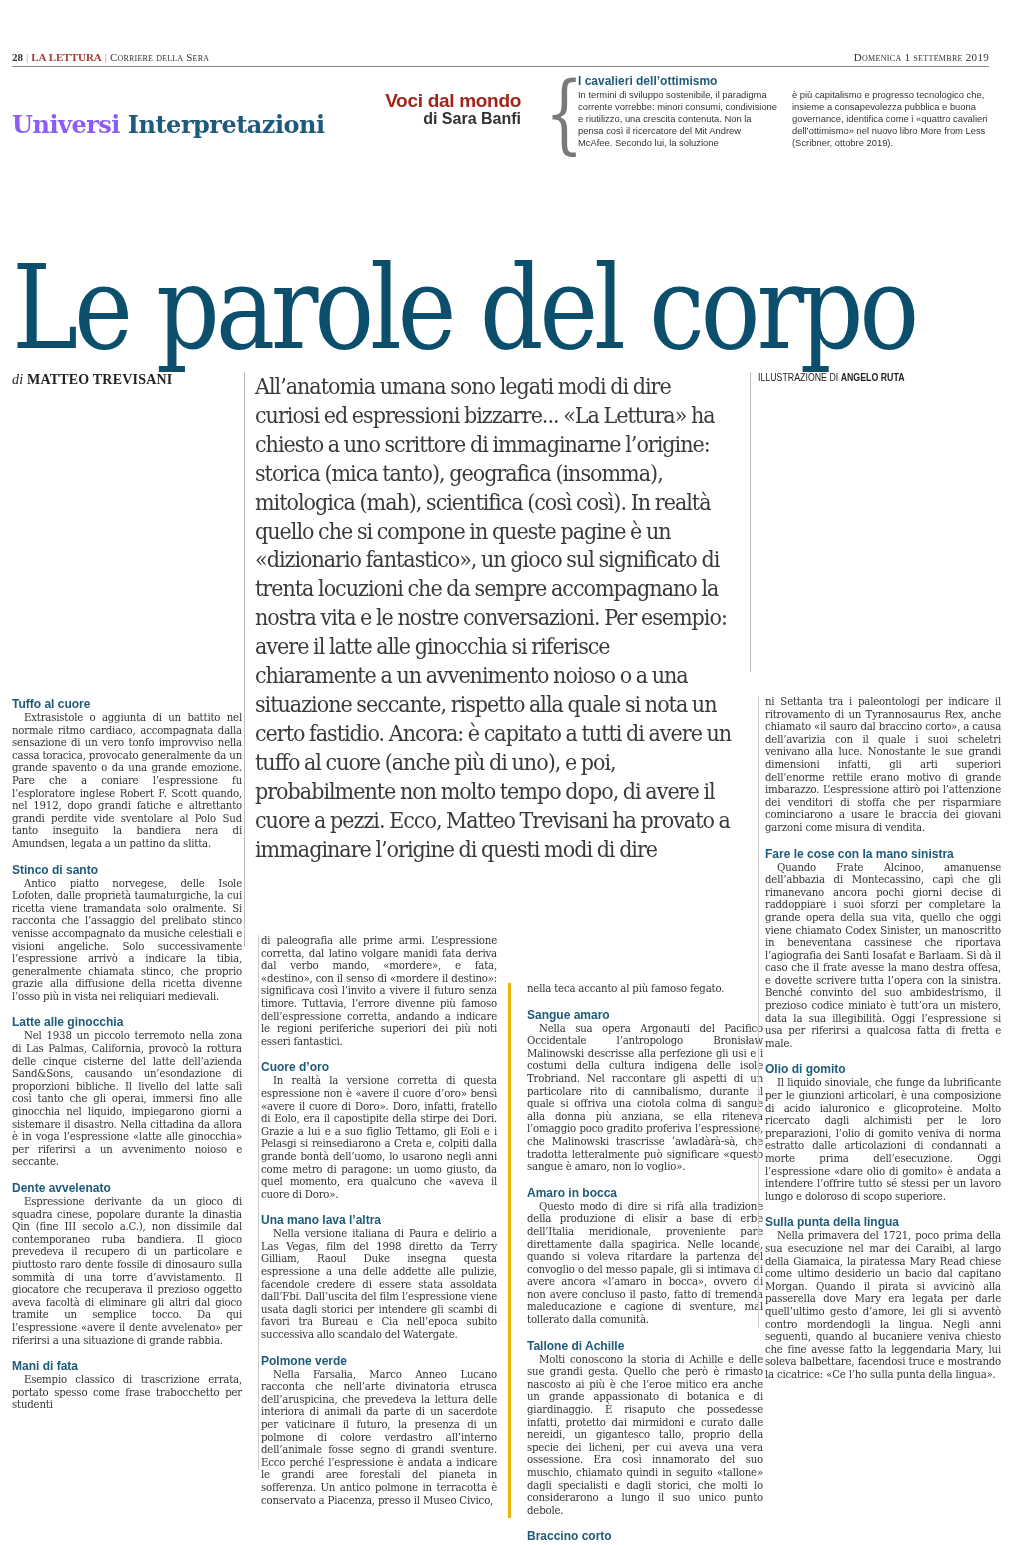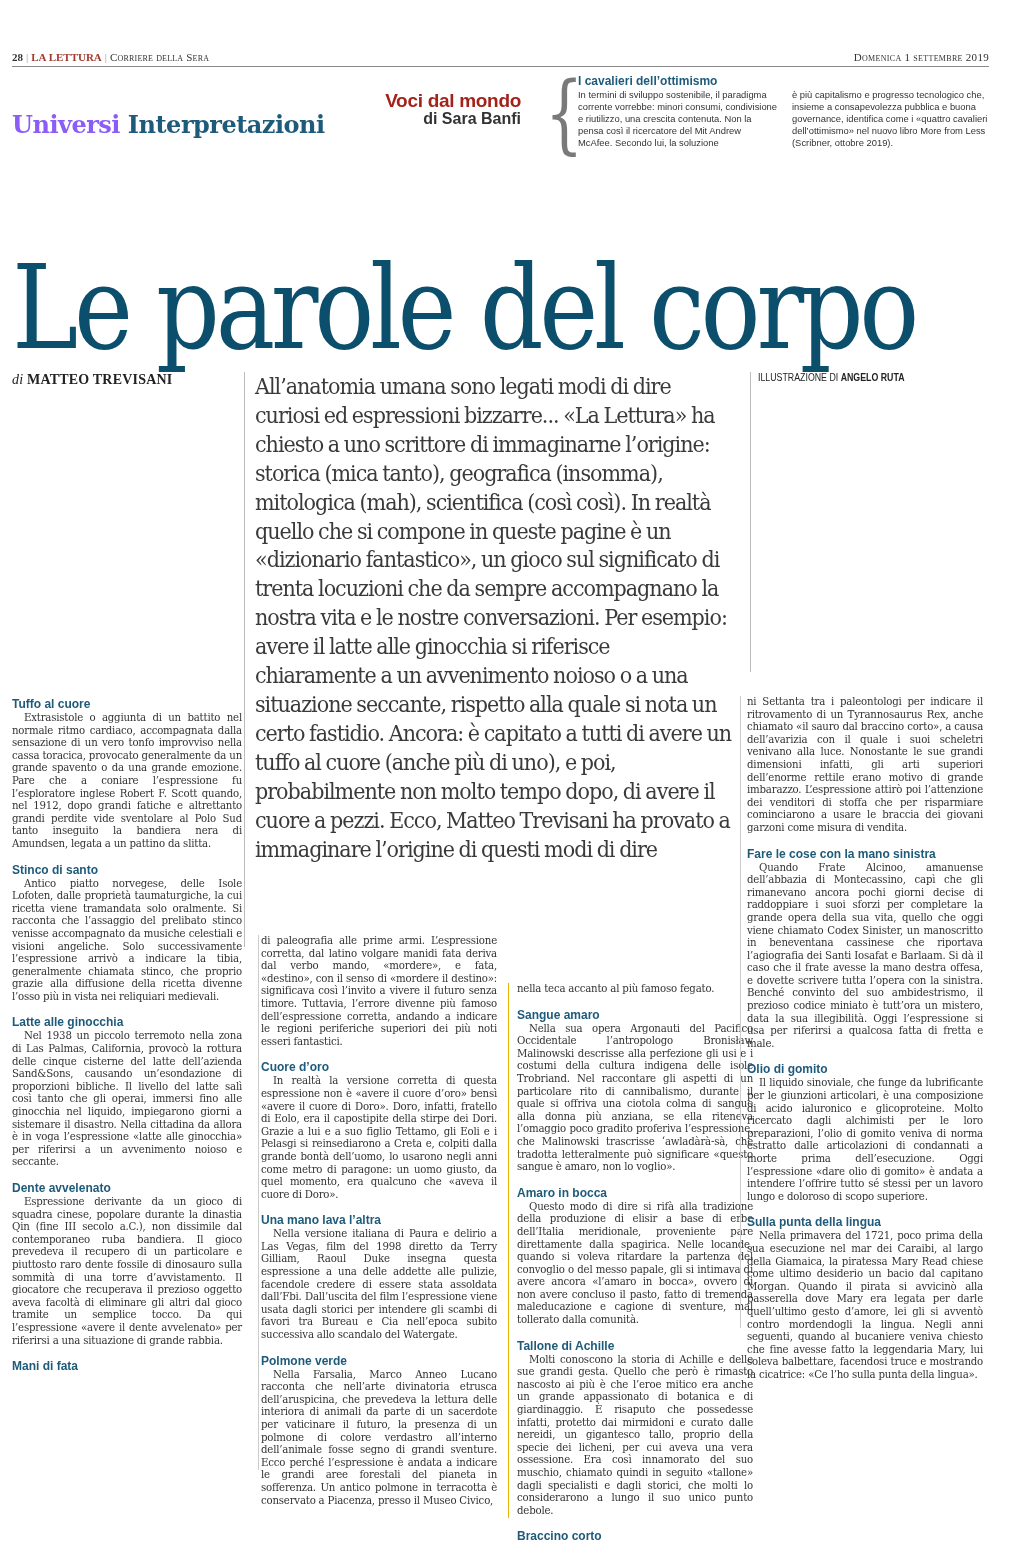--- a/index.html
+++ b/index.html
@@ -36,22 +36,22 @@
   .intro { position: absolute; left: 244px; top: 372px; width: 490px; height: 575px; border-left: 1px solid #bbb; padding-left: 10px; box-sizing: border-box; }
   .intro p { margin: 0; font-family: "DejaVu Serif", serif; font-size: 22.5px; line-height: 28.9px; color: #3a3a3a; letter-spacing: -1.1px; word-spacing: -1px; transform: scaleX(0.92); transform-origin: left top; width: 520px; }
   .intro-sep { position: absolute; left: 750px; top: 372px; width: 1px; height: 300px; background: #bbb; }
 
   .col { position: absolute; font-family: "DejaVu Serif", serif; font-size: 10.2px; line-height: 12.6px; color: #333; text-align: justify; hyphens: auto; }
   .col .entry { margin-bottom: 12px; }
   .col h3 { margin: 0 0 1px 0; font-family: "Liberation Sans", sans-serif; font-size: 12px; font-weight: bold; color: #1e5a7a; line-height: 14px; }
   .col p { margin: 0; text-indent: 12px; letter-spacing: -0.2px; }
   .col1 { left: 12px; top: 697px; width: 230px; }
   .col2 { left: 258px; top: 935px; width: 236px; border-left: 1px solid #ccc; padding-left: 2px; height: 535px; }
-  .col3 { left: 508px; top: 983px; width: 236px; border-left: 1px solid #eab308; padding-left: 8px; height: 535px; }
-  .col4 { left: 740px; top: 696px; width: 236px; border-left: 1px solid #ccc; padding-left: 6px; height: 632px; }
+  .col3 { left: 508px; top: 983px; width: 236px; border-left: 3px solid #eab308; padding-left: 16px; height: 535px; }
+  .col4 { left: 758px; top: 696px; width: 236px; border-left: 1px solid #ccc; padding-left: 6px; height: 632px; }
   .col .cont { text-indent: 0; }
 </style>
 </head>
 <body>
 
 <div class="topbar">
   <div class="left">
     <span class="pagenum">28</span><span class="sep">|</span><span class="brand">LA LETTURA</span><span class="sep">|</span><span class="paper">Corriere della Sera</span>
   </div>
   <div class="right">Domenica 1 settembre 2019</div>
@@ -100,20 +100,21 @@
   <div class="entry">
     <h3>Latte alle ginocchia</h3>
     <p>Nel 1938 un piccolo terremoto nella zona di Las Palmas, California, provocò la rottura delle cinque cisterne del latte dell’azienda Sand&amp;Sons, causando un’esondazione di proporzioni bibliche. Il livello del latte salì così tanto che gli operai, immersi fino alle ginocchia nel liquido, impiegarono giorni a sistemare il disastro. Nella cittadina da allora è in voga l’espressione «latte alle ginocchia» per riferirsi a un avvenimento noioso e seccante.</p>
   </div>
   <div class="entry">
     <h3>Dente avvelenato</h3>
     <p>Espressione derivante da un gioco di squadra cinese, popolare durante la dinastia Qin (fine III secolo a.C.), non dissimile dal contemporaneo ruba bandiera. Il gioco prevedeva il recupero di un particolare e piuttosto raro dente fossile di dinosauro sulla sommità di una torre d’avvistamento. Il giocatore che recuperava il prezioso oggetto aveva facoltà di eliminare gli altri dal gioco tramite un semplice tocco. Da qui l’espressione «avere il dente avvelenato» per riferirsi a una situazione di grande rabbia.</p>
   </div>
   <div class="entry">
     <h3>Mani di fata</h3>
+    <p>Esempio classico di trascrizione errata, portato spesso come frase trabocchetto per studenti</p>
   </div>
 </div>
 
 <div class="col col2">
   <div class="entry">
     <p class="cont">di paleografia alle prime armi. L’espressione corretta, dal latino volgare manidi fata deriva dal verbo mando, «mordere», e fata, «destino», con il senso di «mordere il destino»: significava così l’invito a vivere il futuro senza timore. Tuttavia, l’errore divenne più famoso dell’espressione corretta, andando a indicare le regioni periferiche superiori dei più noti esseri fantastici.</p>
   </div>
   <div class="entry">
     <h3>Cuore d’oro</h3>
     <p>In realtà la versione corretta di questa espressione non è «avere il cuore d’oro» bensì «avere il cuore di Doro». Doro, infatti, fratello di Eolo, era il capostipite della stirpe dei Dori. Grazie a lui e a suo figlio Tettamo, gli Eoli e i Pelasgi si reinsediarono a Creta e, colpiti dalla grande bontà dell’uomo, lo usarono negli anni come metro di paragone: un uomo giusto, da quel momento, era qualcuno che «aveva il cuore di Doro».</p>

